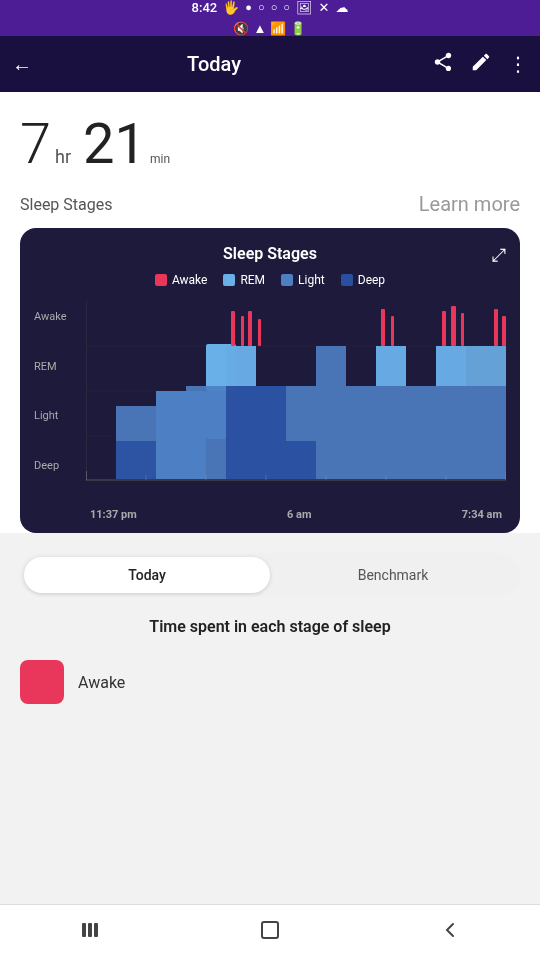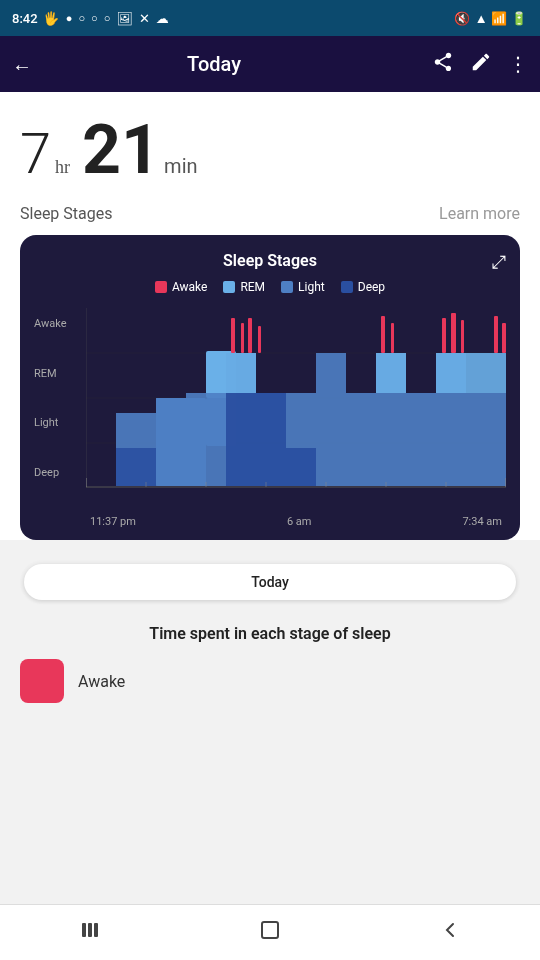--- a/index.html
+++ b/index.html
@@ -8,29 +8,30 @@
       width: 540px;
       height: 960px;
       background: #f2f2f2;
       font-family: 'Roboto', Arial, sans-serif;
       overflow: hidden;
       position: relative;
     }
 
     
     .status-bar {
-      background: #0c4a6e;
+      background: #4c1d95;
       color: white;
       height: 36px;
       display: flex;
       align-items: center;
       justify-content: space-between;
       padding: 0 12px;
       font-size: 13px;
       font-weight: 500;
+      flex-direction: column;
     }
     .status-left { display: flex; align-items: center; gap: 6px; }
     .status-right { display: flex; align-items: center; gap: 4px; }
 
     
     .top-nav {
       background: #1a1040;
       height: 56px;
       display: flex;
       align-items: center;
@@ -64,47 +65,46 @@
     .sleep-time .hours {
       font-size: 56px;
       font-weight: 300;
       color: #222;
       line-height: 1;
     }
     .sleep-time .hr-label {
       font-size: 18px;
       color: #555;
       margin-right: 8px;
-      font-family: Liberation Serif, serif;
     }
     .sleep-time .minutes {
-      font-size: 68px;
-      font-weight: 700;
+      font-size: 56px;
+      font-weight: 400;
       color: #222;
       line-height: 1;
     }
     .sleep-time .min-label {
-      font-size: 20px;
+      font-size: 12px;
       color: #555;
       text-align: center;
     }
 
     
     .section-header {
       display: flex;
       justify-content: space-between;
       align-items: center;
       margin-bottom: 12px;
     }
     .section-title {
       font-size: 16px;
       color: #555;
     }
     .learn-more {
-      font-size: 16px;
+      font-size: 20px;
       color: #999;
       cursor: pointer;
     }
 
     
     .chart-container {
       background: #1e1a3c;
       border-radius: 16px;
       padding: 16px 14px 12px 14px;
       margin-bottom: 20px;
@@ -173,20 +173,21 @@
       left: 52px;
       right: 0;
       bottom: 0;
       display: flex;
       justify-content: space-between;
       padding: 0 4px;
     }
     .x-label {
       color: #aaa;
       font-size: 11px;
+      font-weight: bold;
     }
 
     
     .tabs-container {
       background: #f0f0f0;
       border-radius: 30px;
       display: flex;
       margin: 0 20px 20px 20px;
       padding: 4px;
     }
@@ -208,21 +209,21 @@
 
     
     .time-spent-section {
       padding: 0 20px;
     }
     .time-spent-title {
       font-size: 16px;
       font-weight: 600;
       color: #222;
       text-align: center;
-      margin-bottom: 16px;
+      margin-bottom: 24px;
     }
 
     .sleep-stage-item {
       display: flex;
       align-items: center;
       gap: 14px;
       margin-bottom: 4px;
     }
     .stage-color-block {
       width: 44px;
@@ -407,20 +408,21 @@
         <span class="x-label">11:37 pm</span>
         <span class="x-label">6 am</span>
         <span class="x-label">7:34 am</span>
       </div>
     </div>
   </div>
 </div>
 
 <div class="tabs-container">
   <div class="tab active">Today</div>
+  <div class="tab">Benchmark</div>
 </div>
 
 <div class="time-spent-section">
   <div class="time-spent-title">Time spent in each stage of sleep</div>
   <div class="sleep-stage-item">
     <div class="stage-color-block" style="background:#e8375a;"></div>
     <span class="stage-name">Awake</span>
   </div>
 </div>
 

